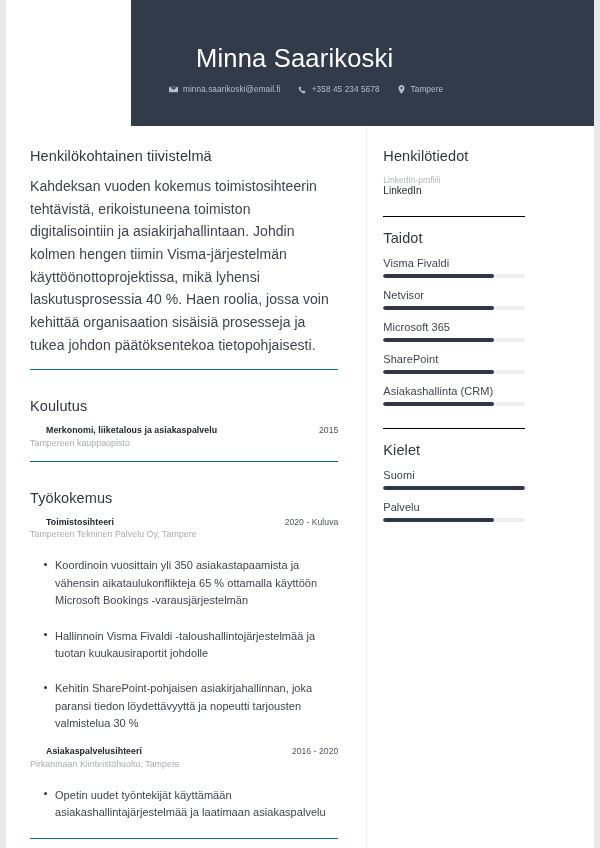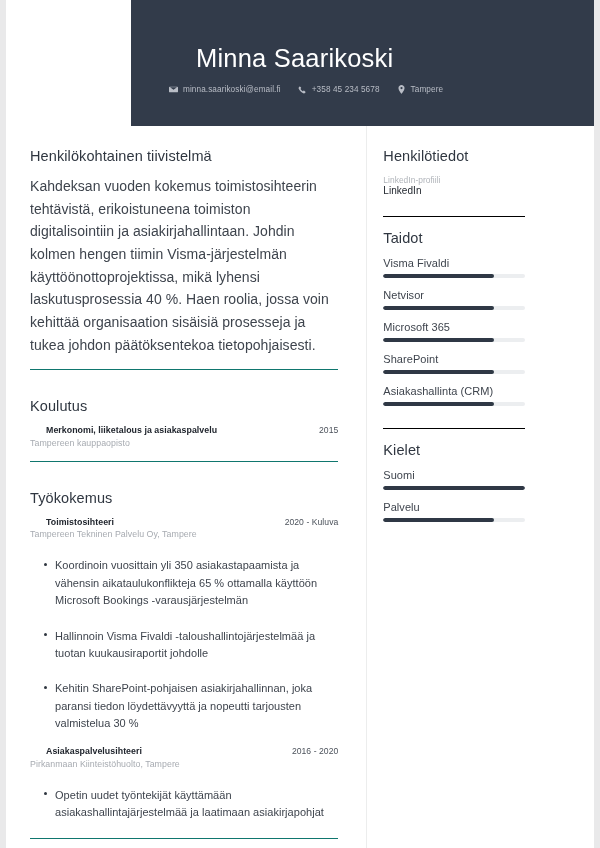--- a/index.html
+++ b/index.html
@@ -268,21 +268,21 @@
           </ul>
         </div>
 
         <div class="entry">
           <div class="entry-head">
             <div class="entry-title">Asiakaspalvelusihteeri</div>
             <div class="entry-date">2016 - 2020</div>
           </div>
           <div class="entry-sub">Pirkanmaan Kiinteistöhuolto, Tampere</div>
           <ul class="bullets">
-            <li>Opetin uudet työntekijät käyttämään asiakashallintajärjestelmää ja laatimaan asiakirjapohjat</li>
+            <li>Opetin uudet työntekijät käyttämään asiakashallintajärjestelmää ja laatimaan asiakaspalvelu</li>
           </ul>
         </div>
       </div>
 
       <div class="sec">
         <div class="sec-title">GDPR-tietosuojakoulutus</div>
         <div class="plain-text">GDPR-tietosuojakoulutus</div>
       </div>
 
     </div>

